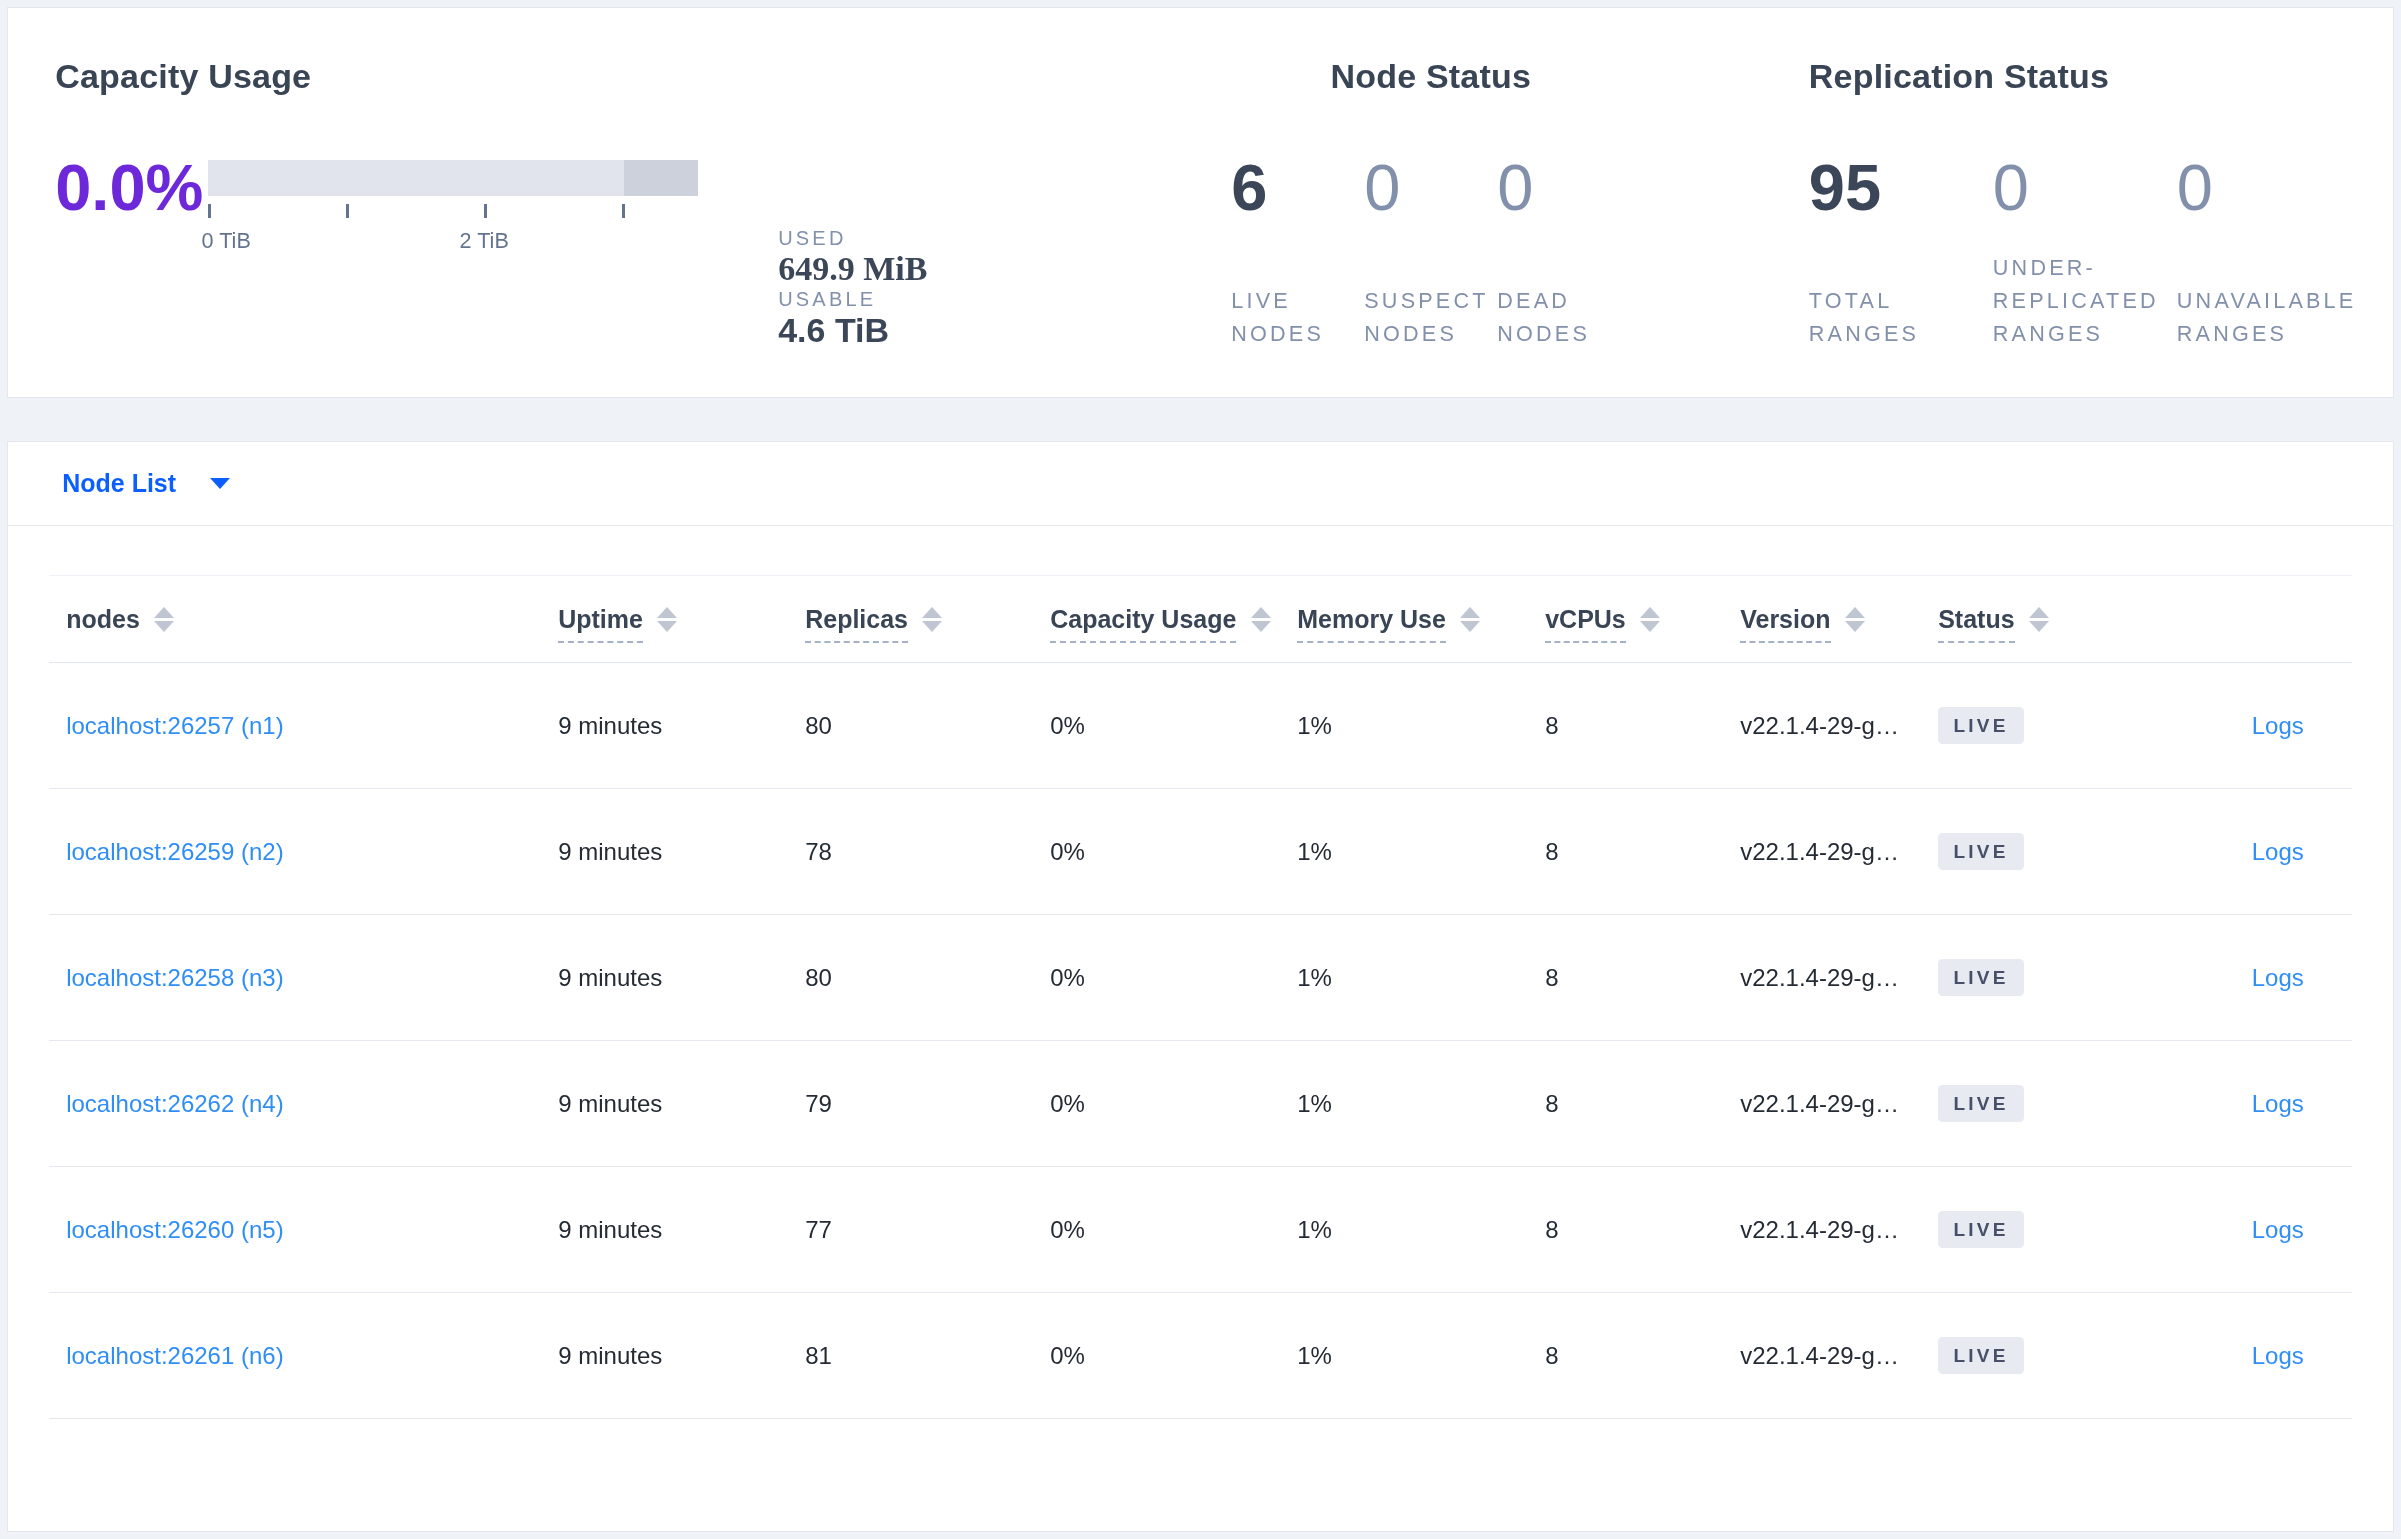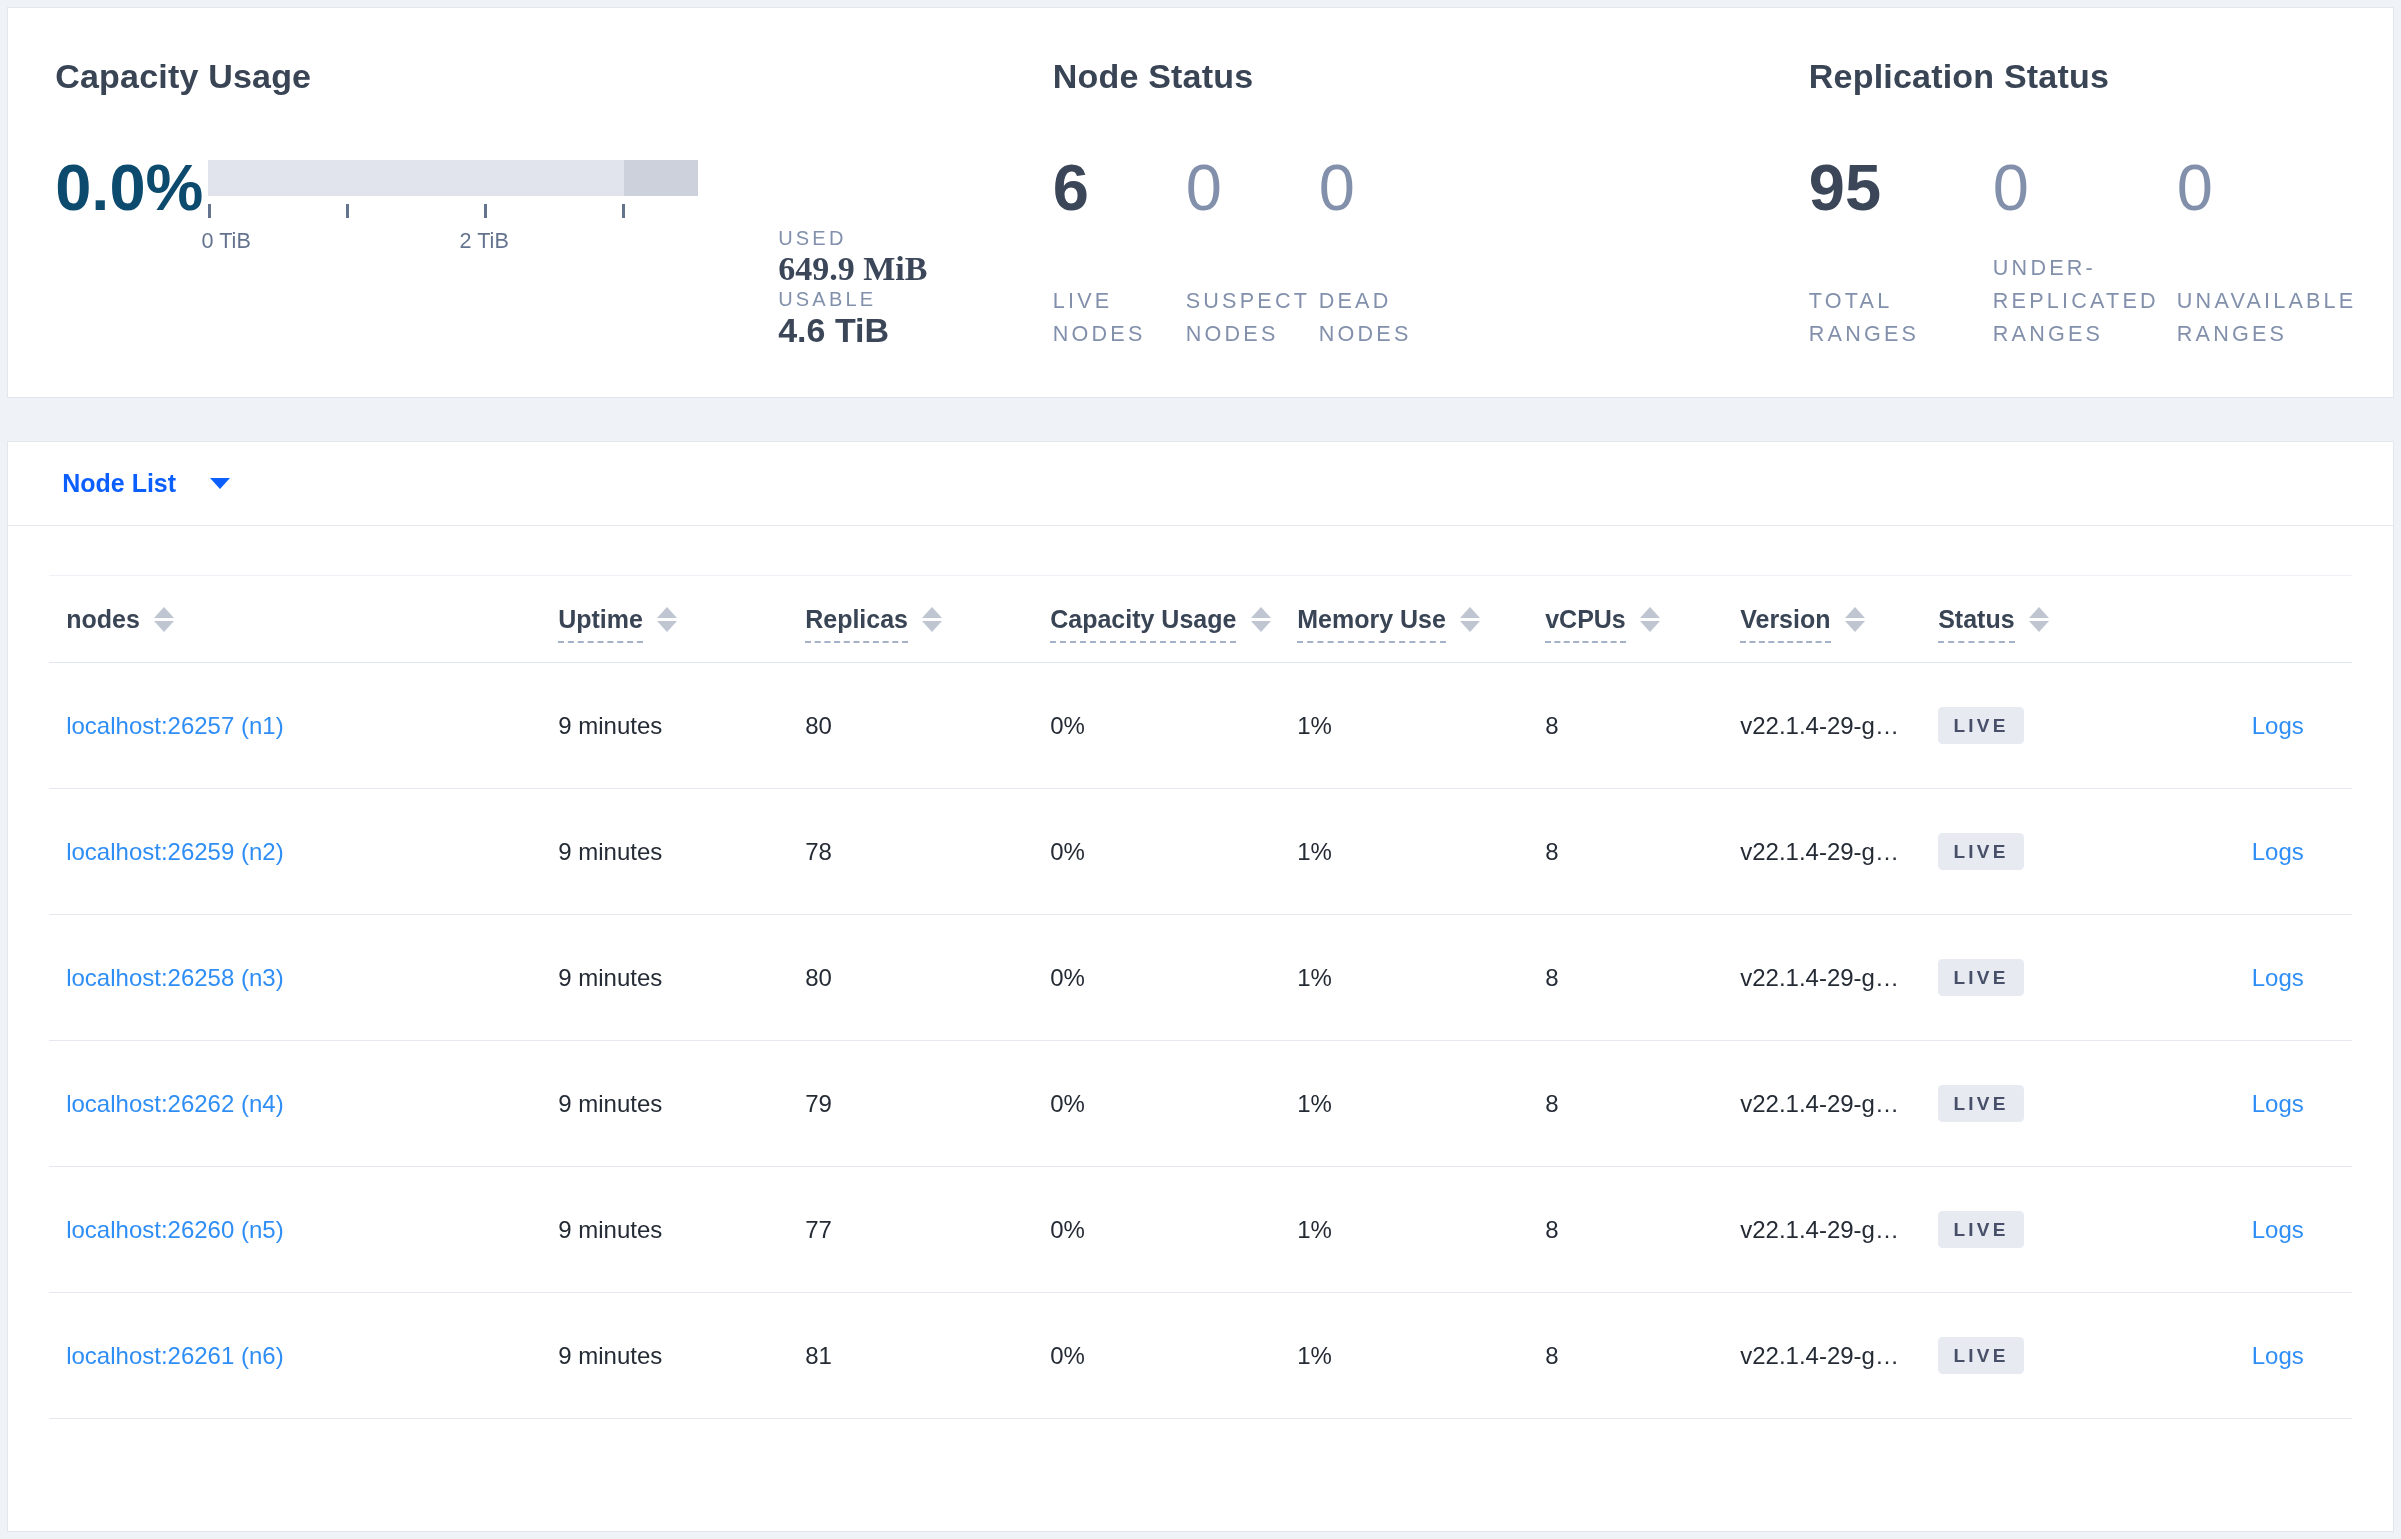--- a/index.html
+++ b/index.html
@@ -34,21 +34,21 @@
   }
   .stat-value.muted { color:#8290ab; font-weight:400; }
   .stat-label {
     margin-top:auto;
     font-size:21.6px; color:#8290ab; letter-spacing:3.2px; line-height:33px;
   }
 
   .capacity-section { width:1004px; }
   .cap-top { display:flex; }
   .cap-percent {
-    width:153px; font-size:65px; font-weight:600; line-height:56px; color:#0c4a6e;
+    width:153px; font-size:65px; font-weight:600; line-height:56px; color:#6d28d9;
   }
   .cap-bar-wrap { position:relative; width:490px; }
   .cap-track {
     position:relative; width:490px; height:36px; background:#e2e4ed; overflow:hidden;
   }
   .cap-dark-seg {
     position:absolute; right:0; top:0; height:36px; background:#cdd1dc;
   }
   .cap-tick {
     position:absolute; top:44px; width:2.7px; height:13.5px; background:#64748f;
@@ -62,21 +62,21 @@
   }
   .cap-kv-label {
     font-size:20px; color:#8290ab; letter-spacing:3.2px;
   }
   .cap-kv-value {
     font-size:34px; font-weight:600; color:#3b4758;
   }
   .ml15 { margin-left:13.5px; } .ml62 { margin-left:80px;font-family:Liberation Serif, serif; }
   .ml55 { margin-left:50px; }
 
-  .node-status-section { width:761px; }
+  .node-status-section { width:761px;align-items:center; }
   .node-status-section .stat { width:133px; }
   .replication-section { flex:1; }
   .replication-section .stat { width:184px; }
   .replication-section .stat:last-child { width:216px; }
 
   
   .list-card { margin-top:43px; height:1091px; display:flex; flex-direction:column;gap:7px; }
   .selector-row {
     height:84px; flex:0 0 84px; display:flex; align-items:center;
     border-bottom:0.9px solid #e5e8ee; padding-left:54px;

